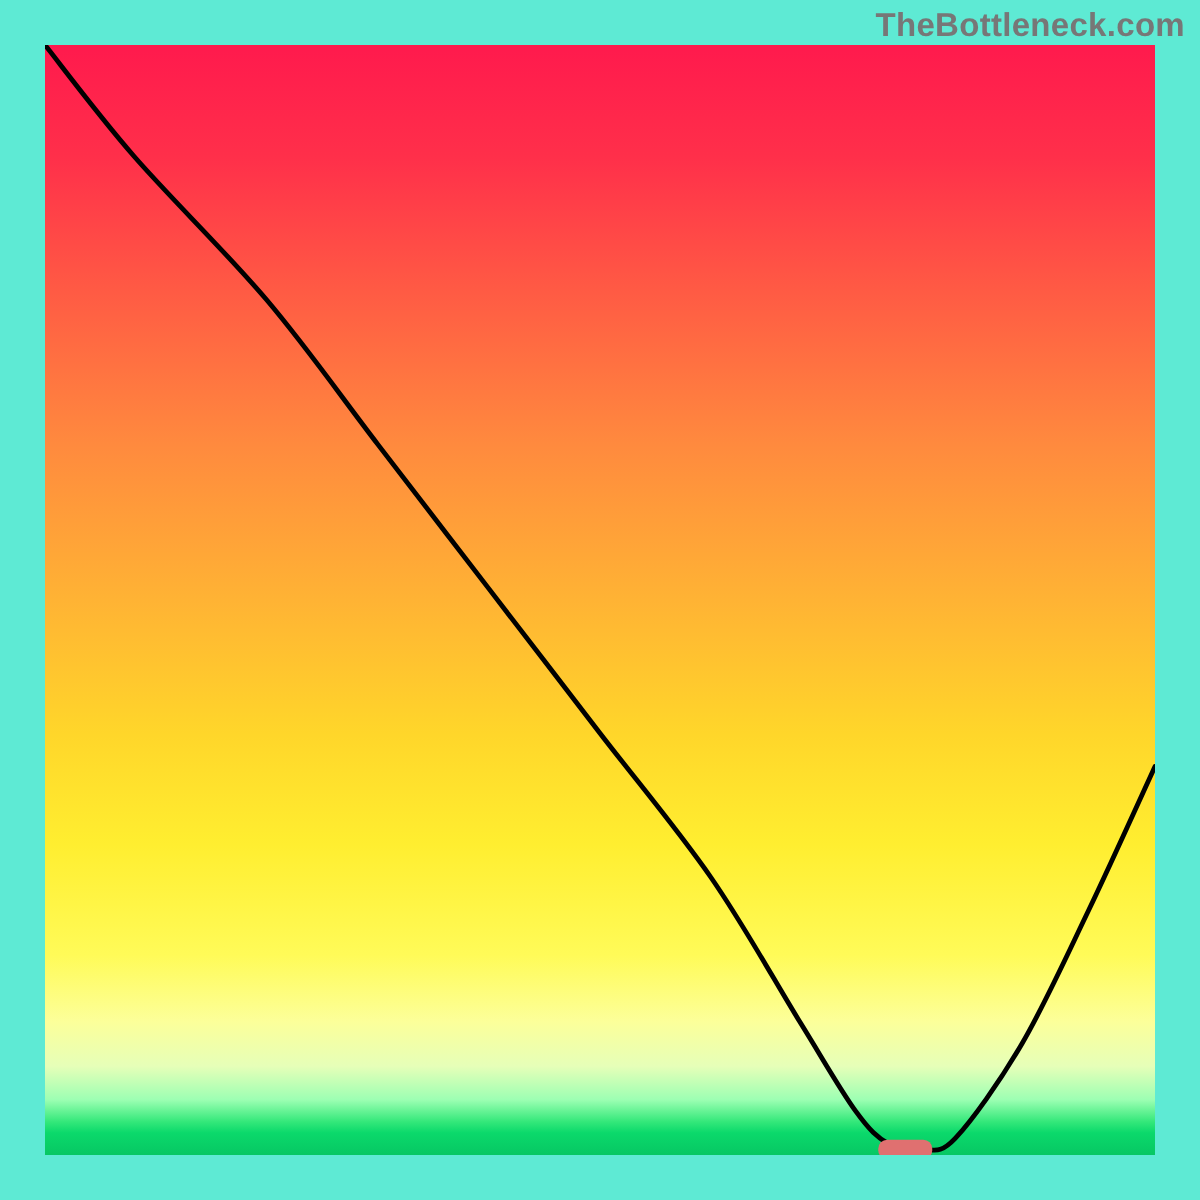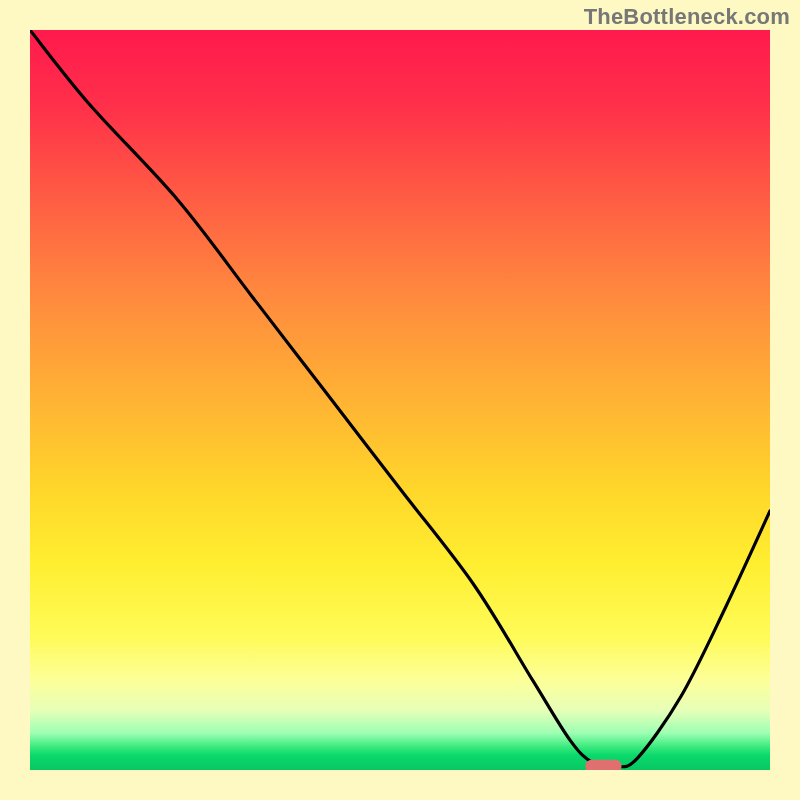--- a/index.html
+++ b/index.html
@@ -9,21 +9,21 @@
     height: 800px;
     background: #000;
     overflow: hidden;
   }
   .frame {
     position: absolute;
     top: 0;
     left: 0;
     width: 800px;
     height: 800px;
-    background: #fef9c3;
+    background: #5eead4;
   }
   .plot-area {
     position: absolute;
     top: 30px;
     left: 30px;
     width: 740px;
     height: 740px;
   }
   .gradient-bg {
     position: absolute;

